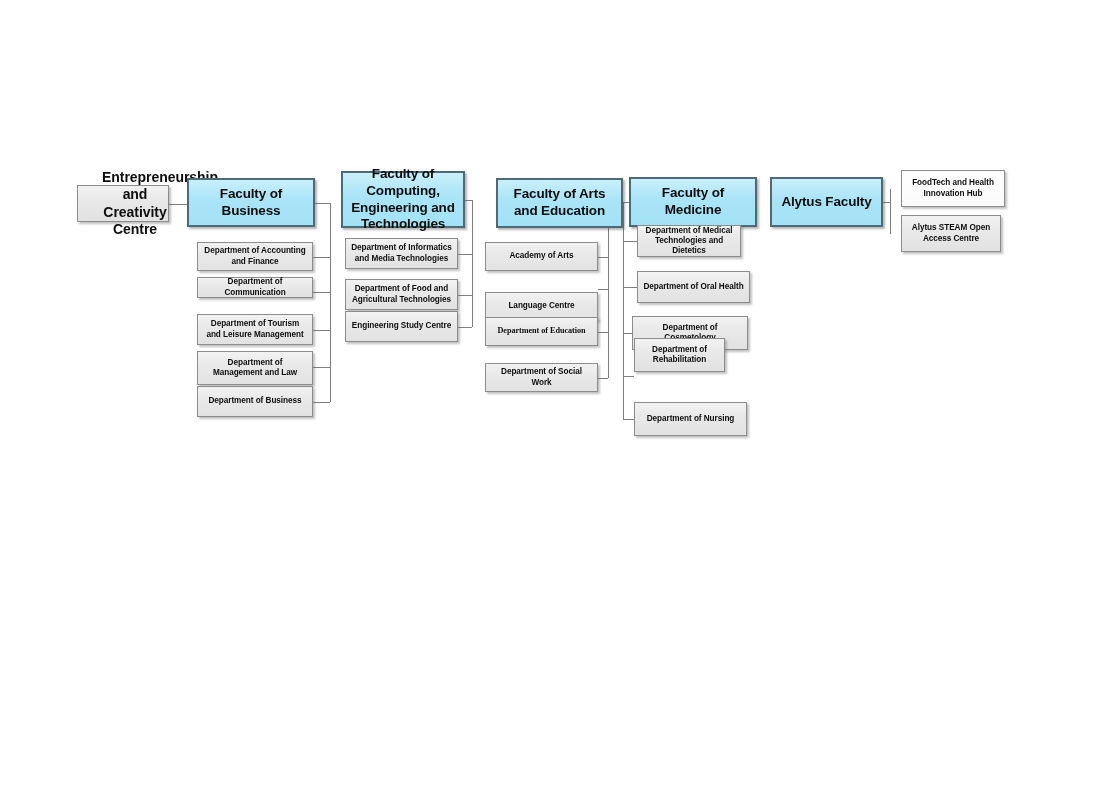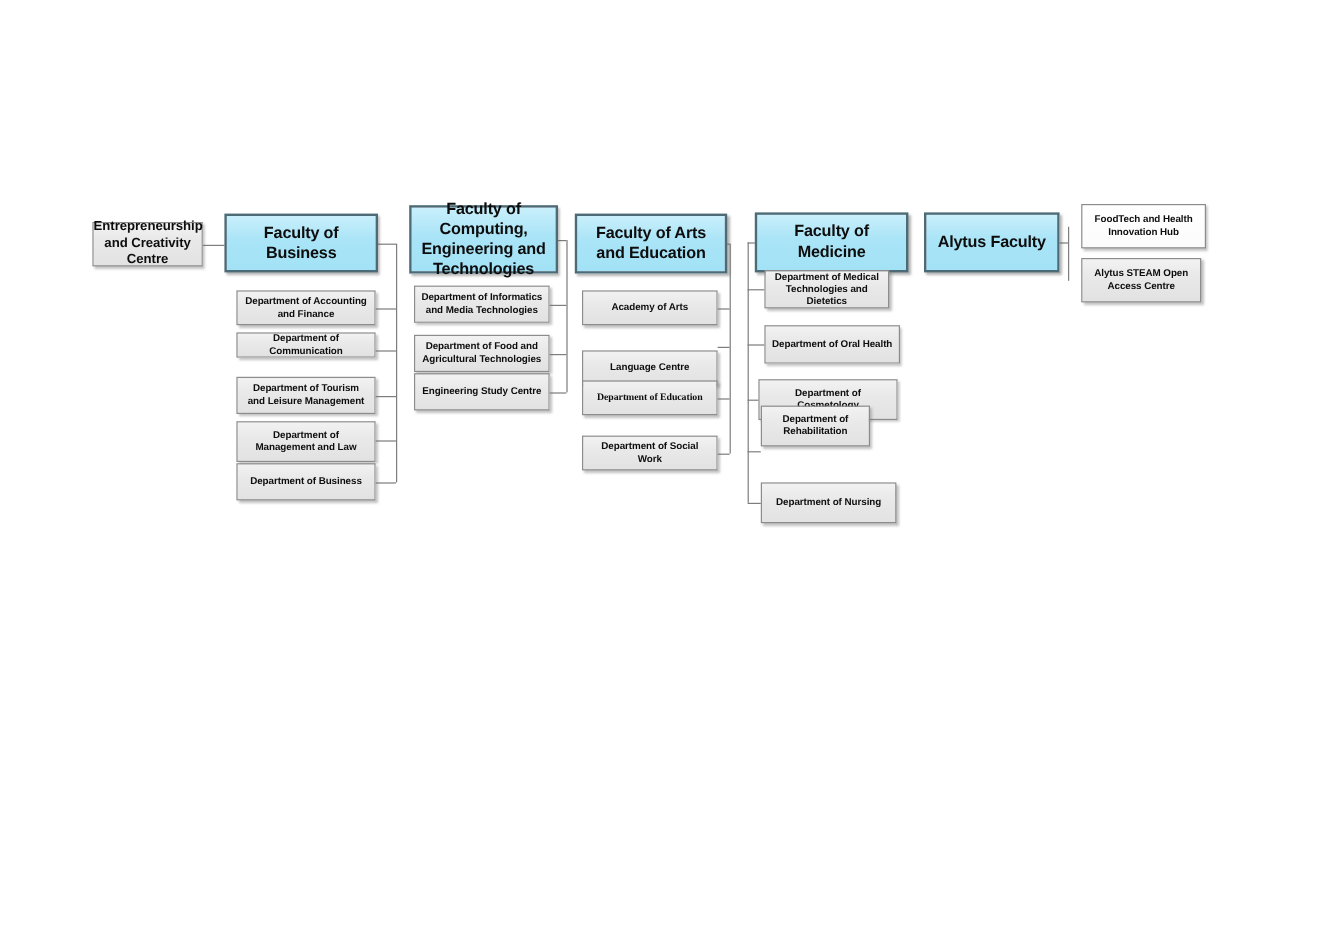--- a/index.html
+++ b/index.html
@@ -72,21 +72,22 @@
     box-shadow: 2px 2px 2px rgba(120,120,120,0.45);
   }
 
   
   .node.unit.white {
     background: linear-gradient(to bottom, #ffffff 0%, #fdfdfd 60%, #fbfbfb 100%);
   }
 
   
   .node.unit.centre {
-    font-size: 11px;
+    font-size: 14px;
+    padding-left: 24px;
   }
 </style>
 </head>
 <body>
 
 <div id="chart-canvas">
   <div class="connector-layer" id="connector-layer">
       <div class="conn h" style="left: 169px; top: 204px; width: 18px; background: rgb(125, 125, 125);"></div>
       <div class="conn h" style="left: 315px; top: 203px; width: 15px; background: rgb(125, 125, 125);"></div>
       <div class="conn v" style="left: 330px; top: 203px; height: 199px; background: rgb(125, 125, 125);"></div>
@@ -143,21 +144,21 @@
       </div>
       <div class="node unit" style="left: 345px; top: 238px; width: 113px; height: 31px;">
         <span class="node-label">Department of Informatics and Media Technologies</span>
       </div>
       <div class="node unit" style="left: 345px; top: 279px; width: 113px; height: 31px;">
         <span class="node-label">Department of Food and Agricultural Technologies</span>
       </div>
       <div class="node unit" style="left: 345px; top: 311px; width: 113px; height: 31px;">
         <span class="node-label">Engineering Study Centre</span>
       </div>
-      <div class="node faculty" style="left: 479px; top: 178px; width: 127px; height: 50px;">
+      <div class="node faculty" style="left: 496px; top: 178px; width: 127px; height: 50px;">
         <span class="node-label">Faculty of Arts and Education</span>
       </div>
       <div class="node unit" style="left: 485px; top: 242px; width: 113px; height: 29px;">
         <span class="node-label">Academy of Arts</span>
       </div>
       <div class="node unit" style="left: 485px; top: 292px; width: 113px; height: 29px;">
         <span class="node-label">Language Centre</span>
       </div>
       <div class="node unit" style="left: 485px; top: 317px; width: 113px; height: 29px; font-family: Liberation Serif, serif;">
         <span class="node-label">Department of Education</span>

